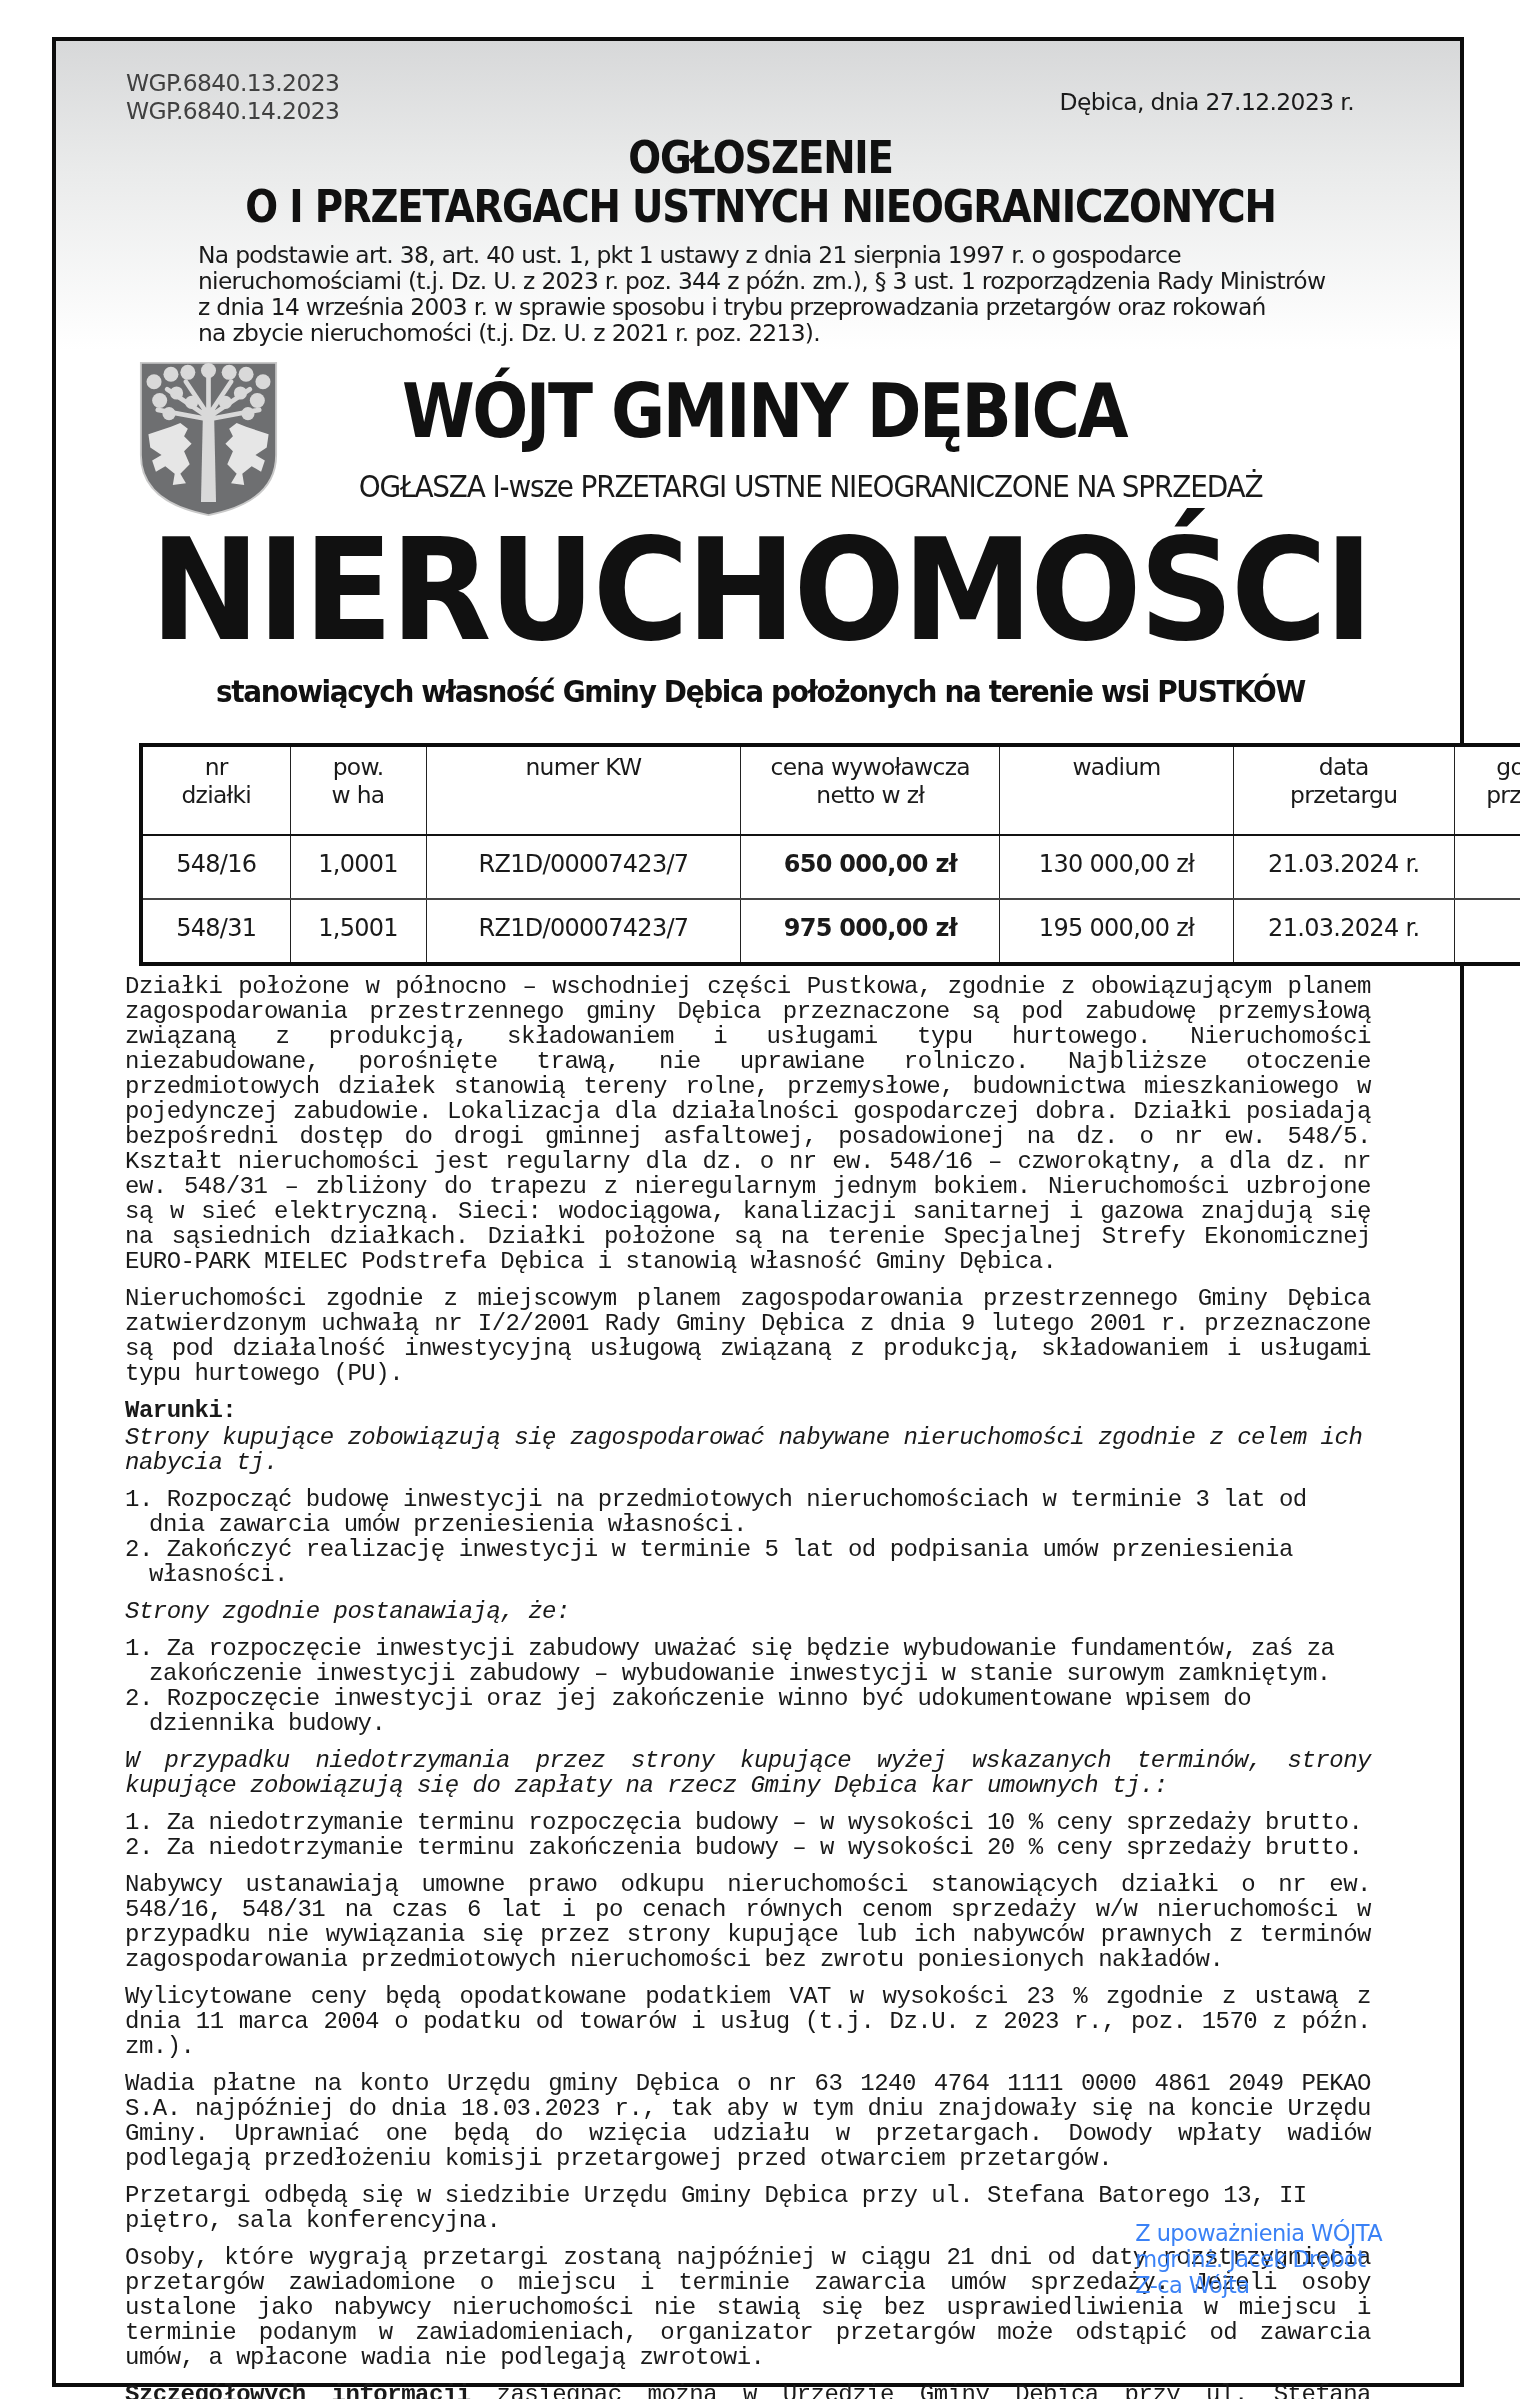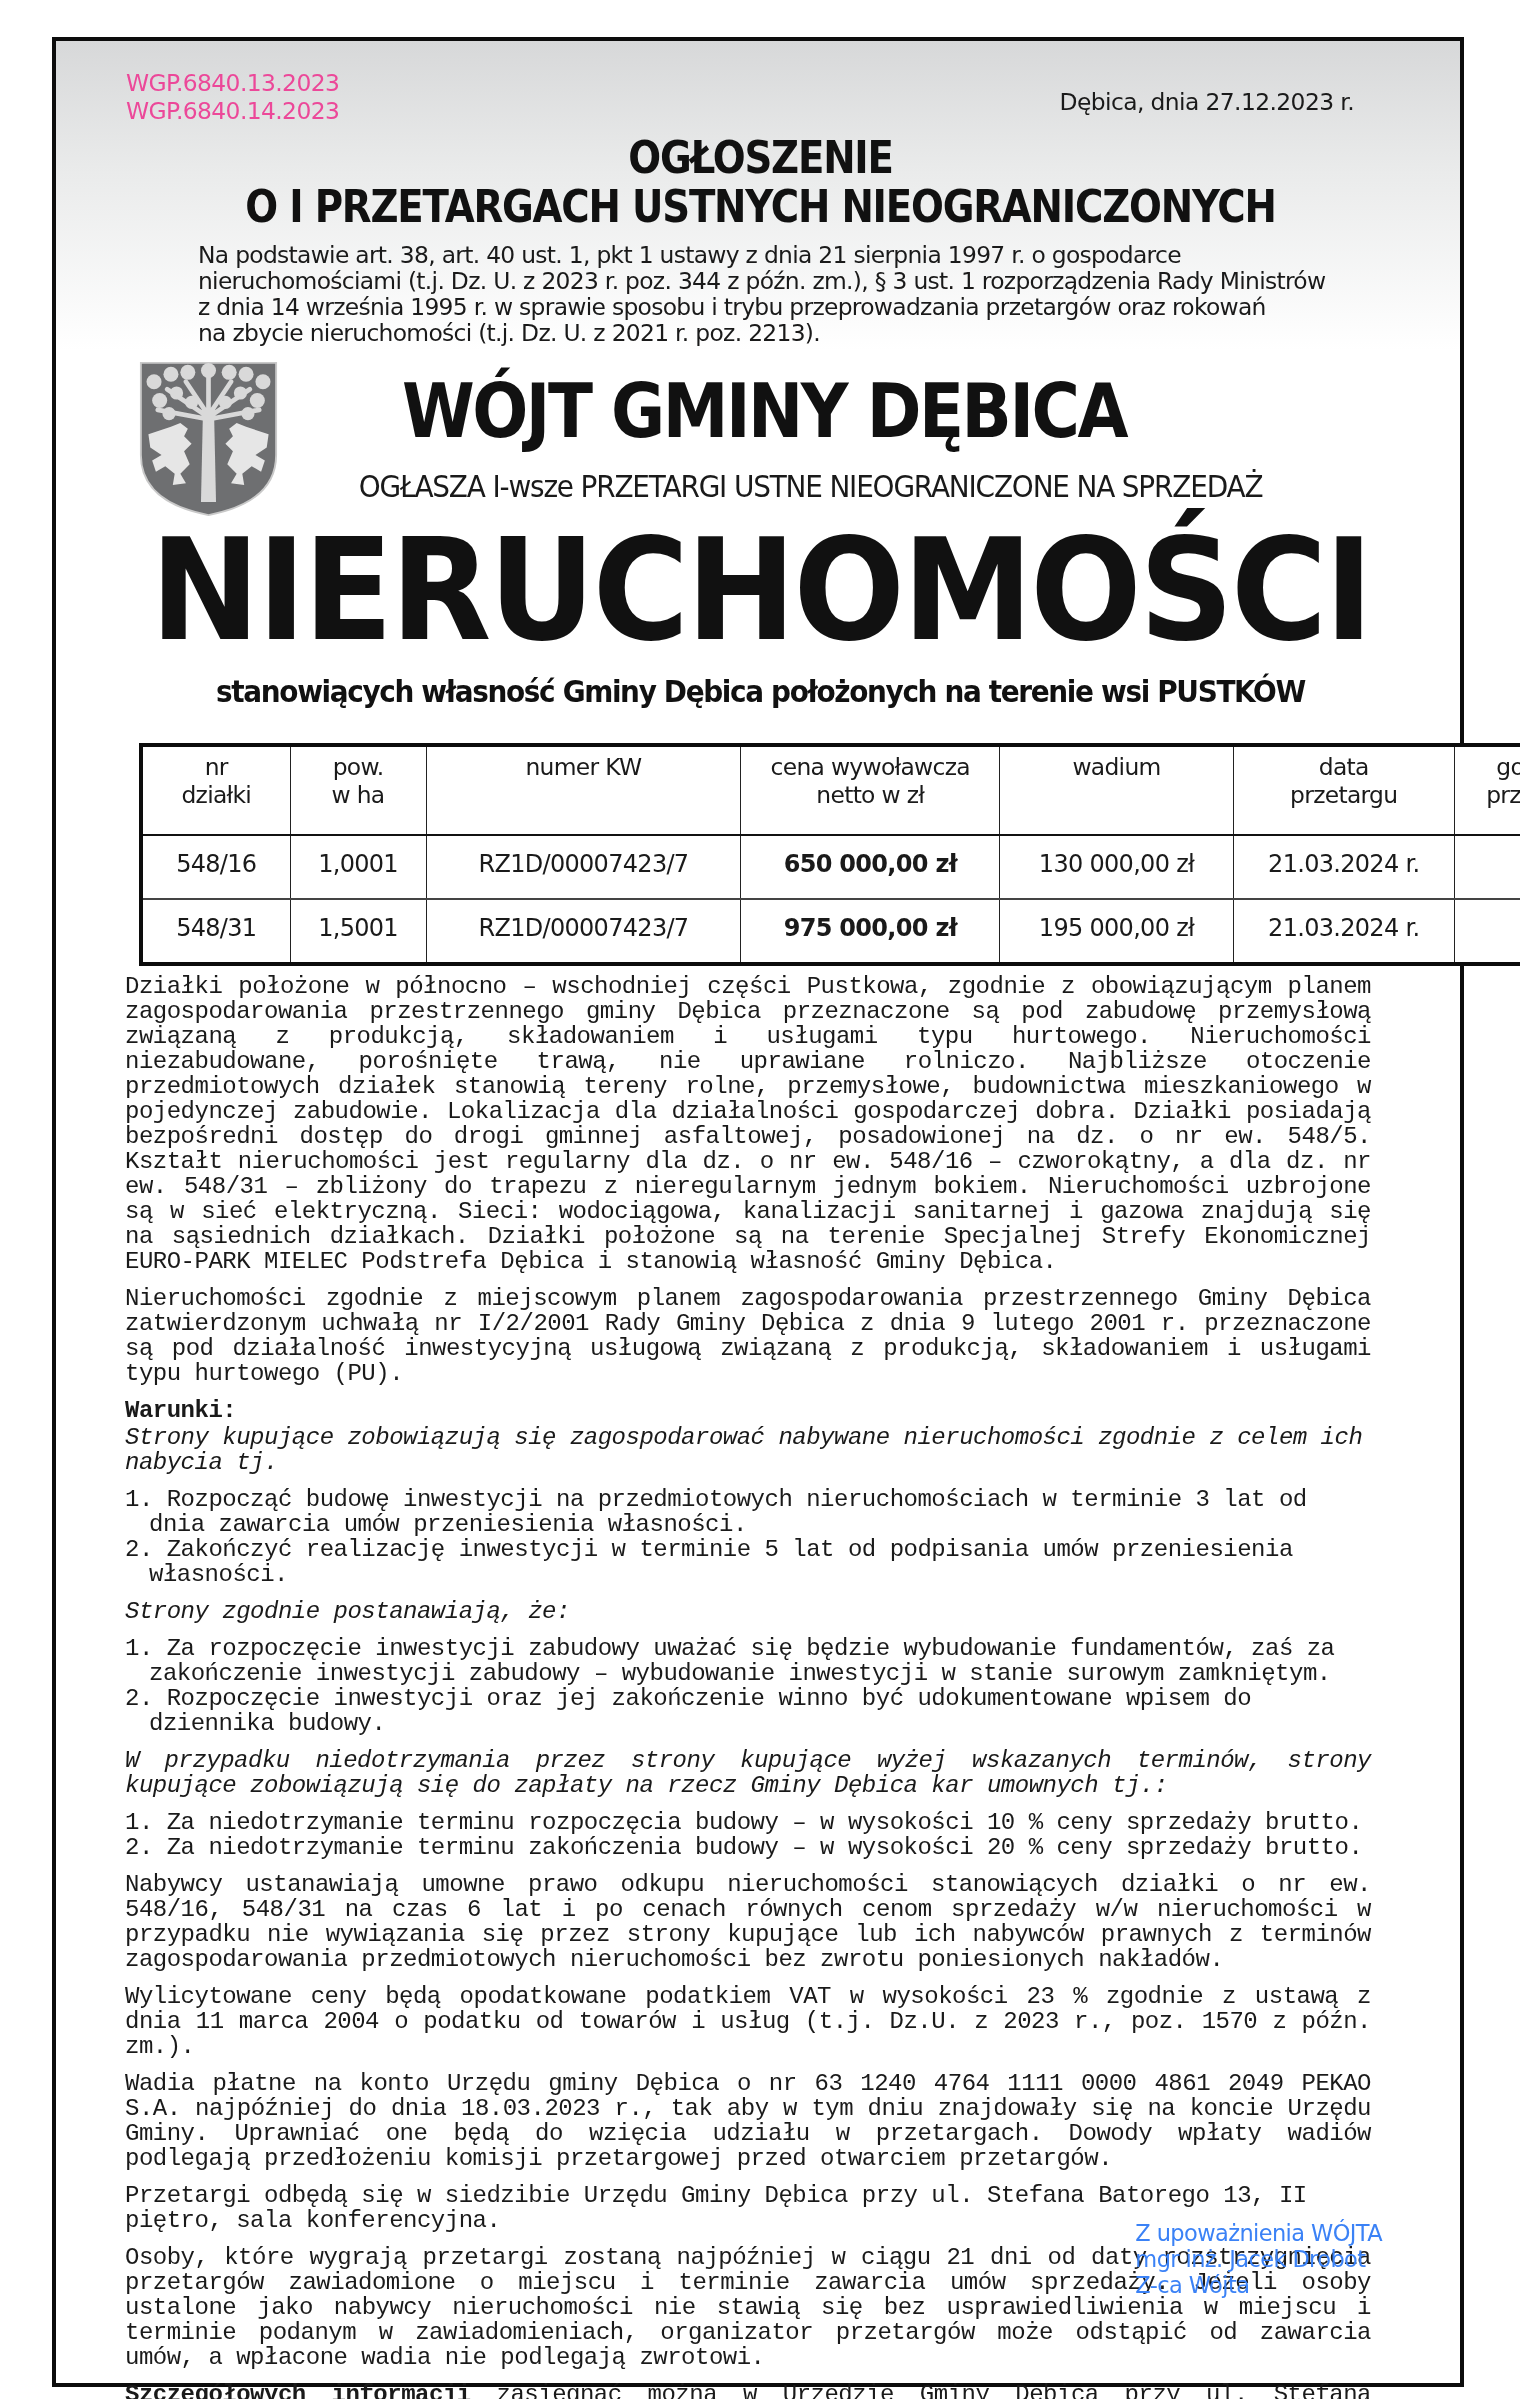--- a/index.html
+++ b/index.html
@@ -2,21 +2,21 @@
 <html style="font-size:15px"><head>
 <meta charset="utf-8">
 <style>
   html, body { margin: 0; padding: 0; background: #ffffff; }
   body { width: 1521px; height: 2399px; position: relative; overflow: hidden;
          font-family: "Liberation Sans", sans-serif; color: #111; }
   .frame { position: absolute; left: 52px; top: 37px; width: 1404px; height: 2342px;
            border: 4.7px solid #0c0c0c;
            background: linear-gradient(to bottom, #d7d8d9 0px, #eaebeb 131px, #ffffff 309px, #ffffff 100%); }
   .abs { position: absolute; }
-  .ref { left: 126px; font-size: 23.4px; line-height: 28px; color: #ec4899; font-family: "DejaVu Sans", sans-serif; letter-spacing: -0.6px; }
+  .ref { left: 126px; font-size: 23.4px; line-height: 28px; color: #404040; font-family: "DejaVu Sans", sans-serif; letter-spacing: -0.6px; }
   .date { right: 167px; top: 69px; font-size: 23.4px; color: #1a1a1a; font-family: "DejaVu Sans", sans-serif; letter-spacing: -0.6px; margin-top: 19px; }
   .title1 { left: 0; width: 1521px; top: 131px; text-align: center; font-size: 45px; font-weight: bold;
             font-family: "DejaVu Sans", sans-serif; letter-spacing: -1.4px; transform: scaleX(0.86); }
   .title2 { left: 0; width: 1521px; top: 180px; text-align: center; font-size: 45px; font-weight: bold;
             font-family: "DejaVu Sans", sans-serif; letter-spacing: -1.4px; transform: scaleX(0.86); }
   .legal { left: 198px; width: 1124px; top: 242px; font-size: 23.4px; line-height: 26px;
            font-family: "DejaVu Sans", sans-serif; letter-spacing: -0.7px; color: #1a1a1a; }
   .legal span { display: block; white-space: nowrap; }
   .coat { left: 139px; top: 361px; width: 139px; height: 156px; }
   .wojt { left: 319px; width: 890px; top: 367px; text-align: center; font-size: 75px; font-weight: bold;
@@ -54,21 +54,21 @@
 <div class="abs ref" style="top:69px;">WGP.6840.13.2023</div>
 <div class="abs ref" style="top:97px;">WGP.6840.14.2023</div>
 <div class="abs date">Dębica, dnia 27.12.2023 r.</div>
 
 <div class="abs title1">OGŁOSZENIE</div>
 <div class="abs title2">O I PRZETARGACH USTNYCH NIEOGRANICZONYCH</div>
 
 <div class="abs legal">
   <span>Na podstawie art. 38, art. 40 ust. 1, pkt 1 ustawy z dnia 21 sierpnia 1997 r. o gospodarce</span>
   <span>nieruchomościami (t.j. Dz. U. z 2023 r. poz. 344 z późn. zm.), § 3 ust. 1 rozporządzenia Rady Ministrów</span>
-  <span>z dnia 14 września 1995 r. w sprawie sposobu i trybu przeprowadzania przetargów oraz rokowań</span>
+  <span>z dnia 14 września 2003 r. w sprawie sposobu i trybu przeprowadzania przetargów oraz rokowań</span>
   <span>na zbycie nieruchomości (t.j. Dz. U. z 2021 r. poz. 2213).</span>
 </div>
 
 <svg class="abs coat" viewBox="0 0 148 166">
   <path d="M2 2 H146 V100 Q146 150 74 164 Q2 150 2 100 Z" fill="#6e6f71" stroke="#c9c9c9" stroke-width="2"></path>
 
   <path d="M68 58 L80 58 L82 150 L66 150 Z" fill="#d9d9d9"></path>
 
   <path d="M74 60 L30 30 M74 60 L118 30 M74 58 L50 22 M74 58 L98 22 M74 58 L74 14 M74 62 L20 52 M74 62 L128 52" stroke="#d9d9d9" stroke-width="5" fill="none" stroke-linecap="round"></path>
 

